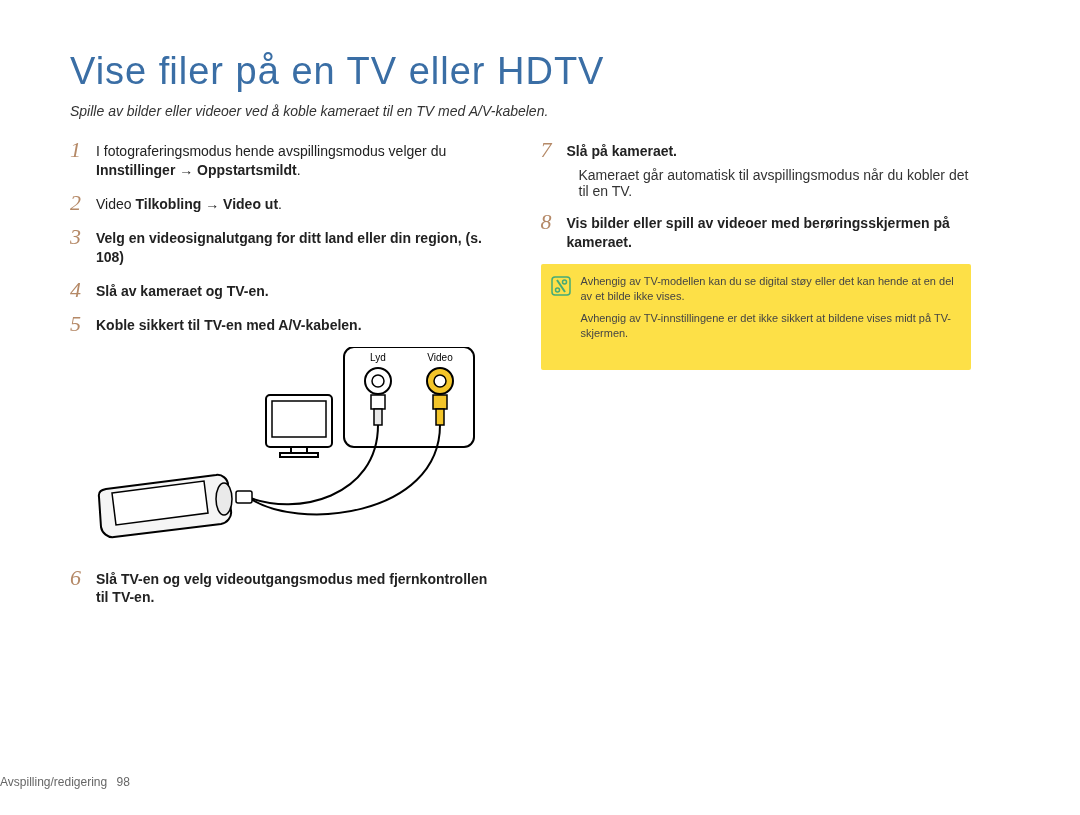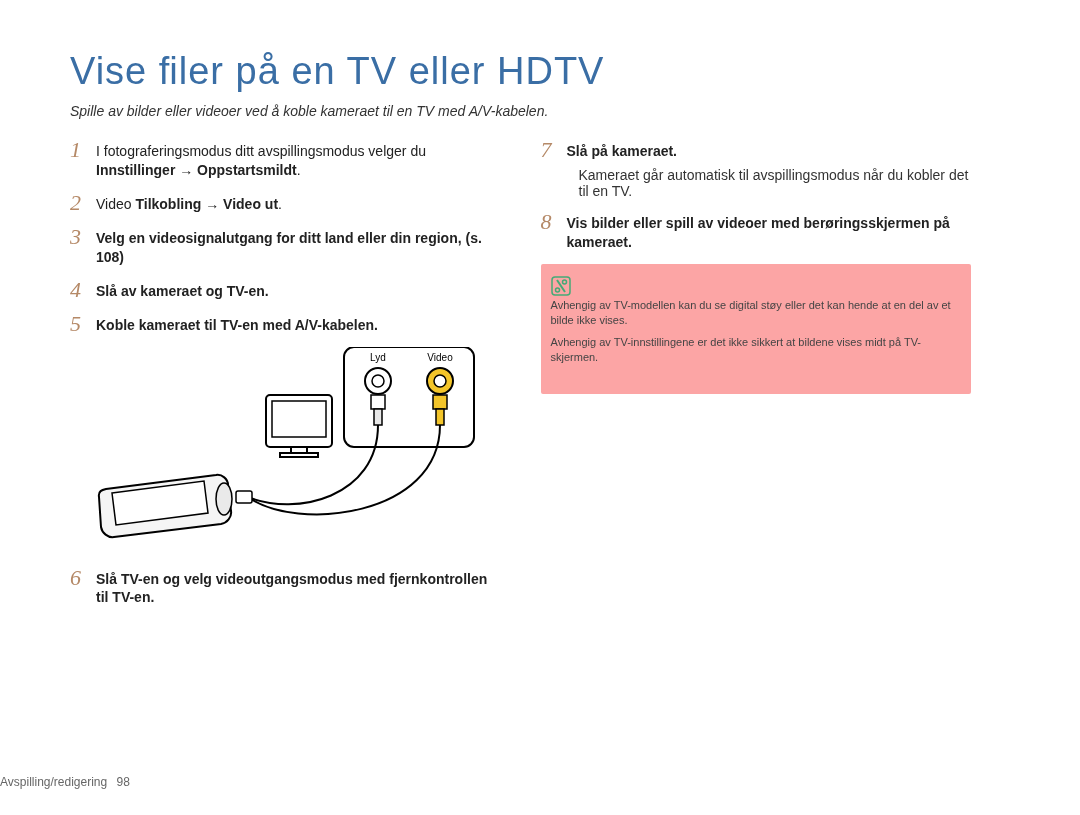--- a/index.html
+++ b/index.html
@@ -76,25 +76,24 @@
   }
   .diagram-wrap {
     width: 386px;
     margin: 6px 0 10px 26px;
   }
   .diagram-wrap svg {
     display: block;
   }
   .note-box {
     display: flex;
-    background: #fca5a5;
+    background: #fde047;
     padding: 10px 14px 12px 10px;
     margin-top: 6px;
     border-radius: 2px;
-    flex-direction: column;
   }
   .note-icon {
     flex: 0 0 22px;
     margin-right: 8px;
     margin-top: 2px;
   }
   .note-icon svg {
     display: block;
   }
   .note-text {
@@ -129,21 +128,21 @@
   <h1 class="title">Vise ﬁler på en TV eller HDTV</h1>
   <p class="intro">Spille av bilder eller videoer ved å koble kameraet til en TV med A/V-kabelen.</p>
 
   <div class="columns">
 
     <div class="col">
 
       <div class="step">
         <div class="step-num">1</div>
         <div class="step-body">
-          <span class="step-regular">I fotograferingsmodus ditt avspillingsmodus velger du </span>
+          <span class="step-regular">I fotograferingsmodus hende avspillingsmodus velger du </span>
           <span class="step-bold">Innstillinger → Oppstartsmildt</span><span class="step-regular">.</span>
         </div>
       </div>
 
       <div class="step">
         <div class="step-num">2</div>
         <div class="step-body">
           <span class="step-regular">Video </span>
           <span class="step-bold">Tilkobling</span>
           <span class="step-regular"> → </span>
@@ -161,21 +160,21 @@
       <div class="step">
         <div class="step-num">4</div>
         <div class="step-body">
           <span class="step-bold">Slå av kameraet og TV-en.</span>
         </div>
       </div>
 
       <div class="step">
         <div class="step-num">5</div>
         <div class="step-body">
-          <span class="step-bold">Koble kameraet til TV-en med A/V-kabelen.</span>
+          <span class="step-bold">Koble sikkert til TV-en med A/V-kabelen.</span>
         </div>
       </div>
 
       <div class="diagram-wrap">
         <svg viewBox="0 0 386 210" width="386" height="210">
 
           <rect x="248" y="0" width="130" height="100" rx="10" ry="10" fill="none" stroke="#000" stroke-width="2"></rect>
 
           <text x="282" y="14" font-size="10" text-anchor="middle" fill="#000"><tspan>Lyd</tspan></text>
           <text x="344" y="14" font-size="10" text-anchor="middle" fill="#000"><tspan>Video</tspan></text>

